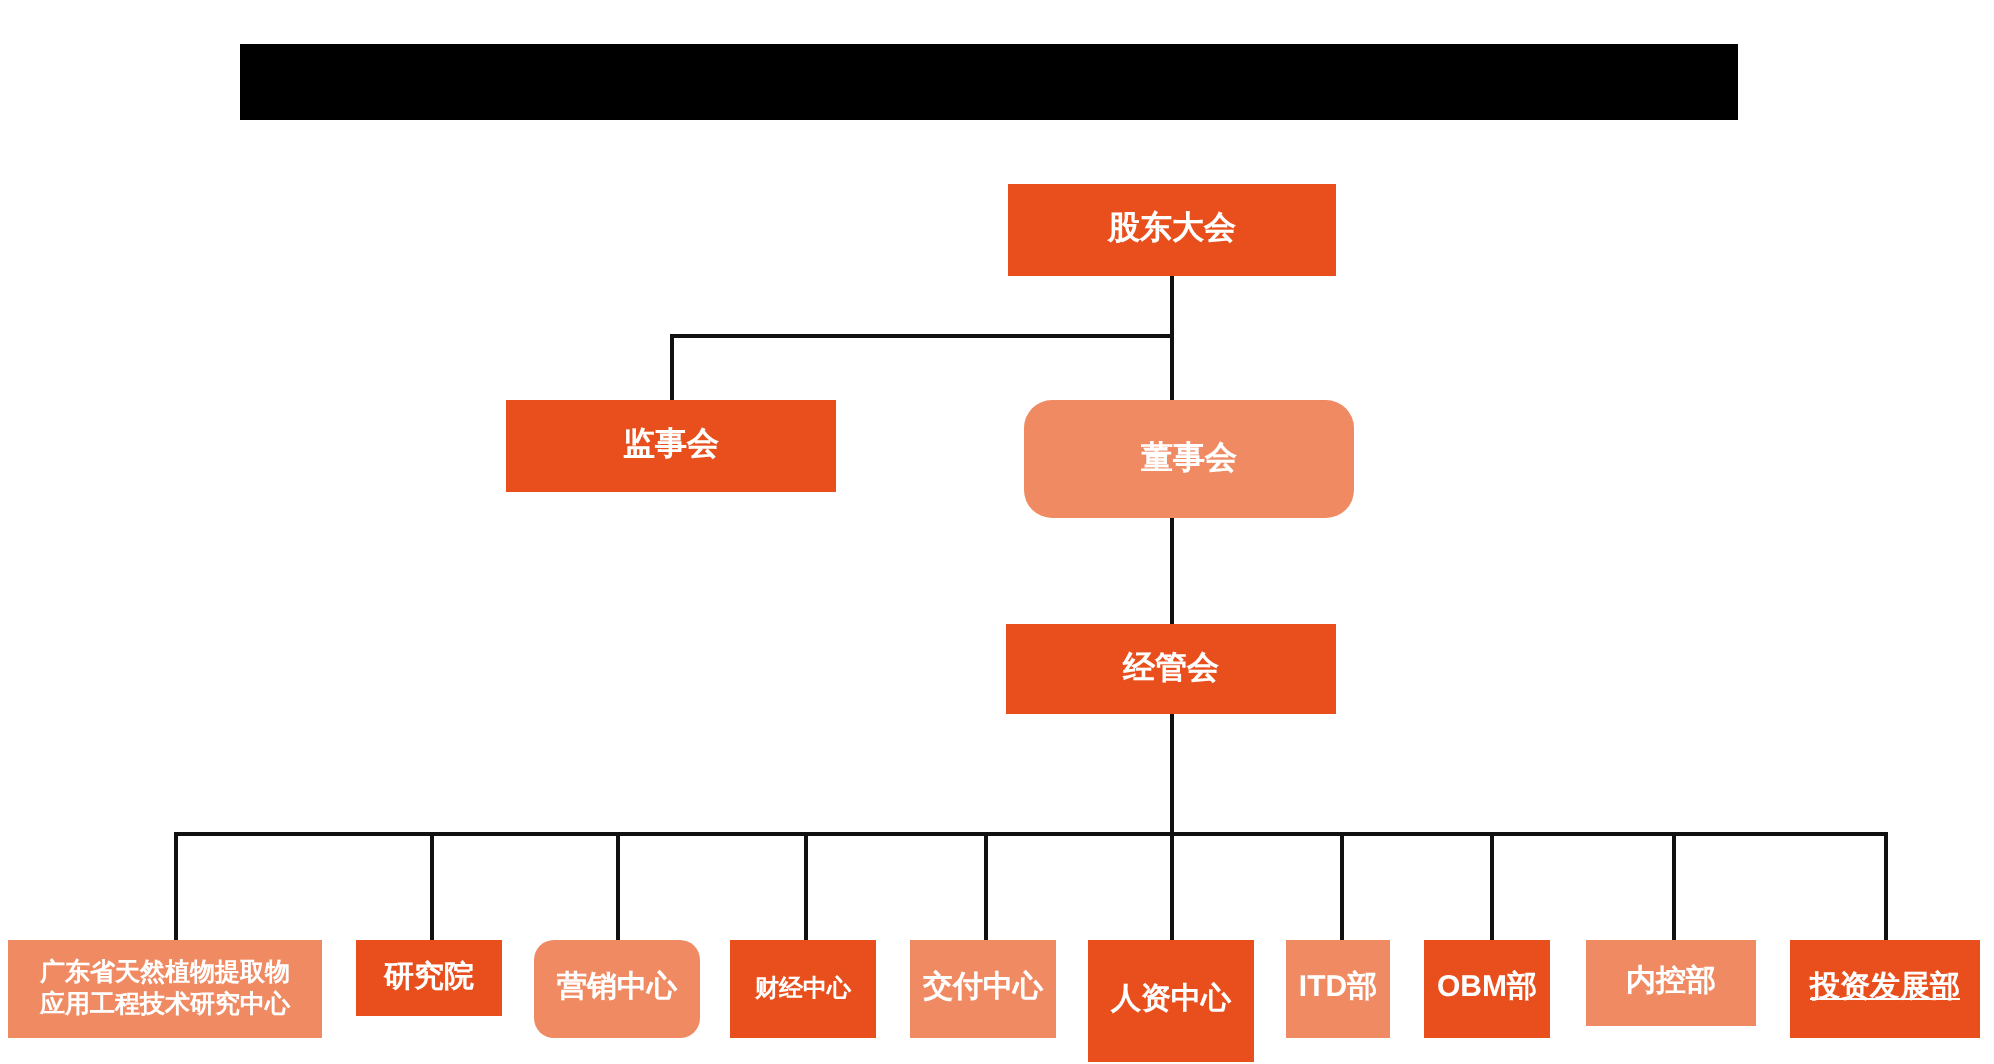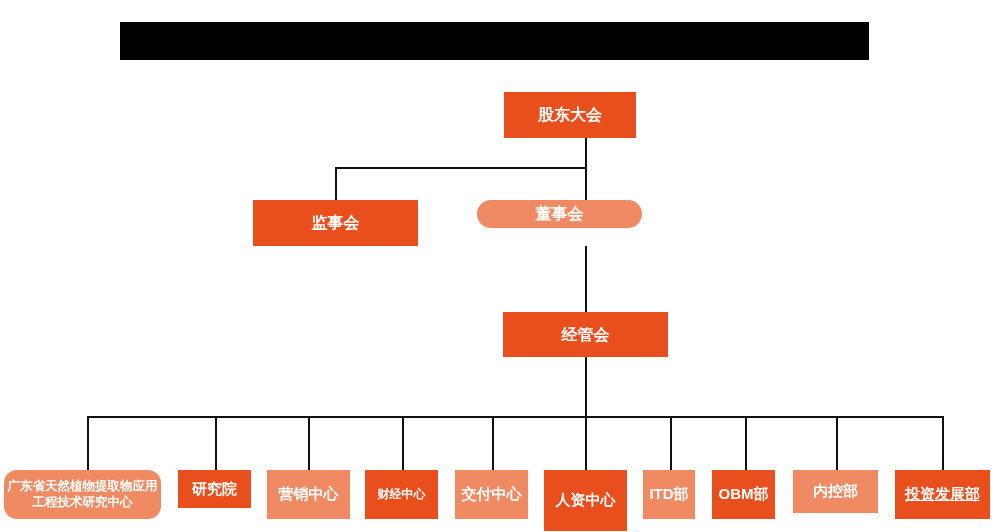--- a/index.html
+++ b/index.html
@@ -25,25 +25,25 @@
     text-align: center;
     color: #ffffff;
     font-weight: bold;
     font-size: 16px;
     box-sizing: border-box;
     line-height: 1.25;
   }
   .node span { display: block; }
 
   
-  .n0  { left: 504px; top: 92px;  width: 132px; height: 46px; }
+  .n0  { left: 504px; top: 92px;  width: 164px; height: 46px; }
   .n1  { left: 253px; top: 200px; width: 165px; height: 46px; }
-  .n2  { left: 477px; top: 200px; width: 165px; height: 28px; border-radius: 14px; }
+  .n2  { left: 512px; top: 200px; width: 165px; height: 59px; border-radius: 14px; }
   .n3  { left: 503px; top: 312px; width: 165px; height: 45px; }
-  .n4  { left: 4px;   top: 470px; width: 157px; height: 49px; font-size: 12.5px; padding: 2px 1px; border-radius: 13px; }
+  .n4  { left: 4px;   top: 470px; width: 157px; height: 49px; font-size: 12.5px; padding: 2px 14px; }
   .n5  { left: 178px; top: 470px; width: 73px;  height: 38px; font-size: 15px; }
   .n6  { left: 267px; top: 470px; width: 83px;  height: 49px; font-size: 15px; }
   .n7  { left: 365px; top: 470px; width: 73px;  height: 49px; font-size: 12px; }
   .n8  { left: 455px; top: 470px; width: 73px;  height: 49px; font-size: 15px; }
   .n9  { left: 544px; top: 470px; width: 83px;  height: 61px; font-size: 15px; }
   .n10 { left: 643px; top: 470px; width: 52px;  height: 49px; font-size: 15px; }
   .n11 { left: 712px; top: 470px; width: 63px;  height: 49px; font-size: 15px; }
   .n12 { left: 793px; top: 470px; width: 85px;  height: 43px; font-size: 15px; }
   .n13 { left: 895px; top: 470px; width: 95px;  height: 49px; font-size: 15px; text-decoration: underline; }
 
@@ -100,21 +100,21 @@
   </div>
   <div class="node n3" style="background-color: rgb(232, 79, 28); color: rgb(255, 255, 255);">
     <span>经管会</span>
   </div>
   <div class="node n4" style="background-color: rgb(240, 138, 98); color: rgb(255, 255, 255);">
     <span>广东省天然植物提取物应用工程技术研究中心</span>
   </div>
   <div class="node n5" style="background-color: rgb(232, 79, 28); color: rgb(255, 255, 255);">
     <span>研究院</span>
   </div>
-  <div class="node n6" style="background-color: rgb(240, 138, 98); color: rgb(255, 255, 255);">
+  <div class="node n6" style="background-color: rgb(240, 138, 98); color: rgb(255, 255, 255); border-radius: 10px;">
     <span>营销中心</span>
   </div>
   <div class="node n7" style="background-color: rgb(232, 79, 28); color: rgb(255, 255, 255);">
     <span>财经中心</span>
   </div>
   <div class="node n8" style="background-color: rgb(240, 138, 98); color: rgb(255, 255, 255);">
     <span>交付中心</span>
   </div>
   <div class="node n9" style="background-color: rgb(232, 79, 28); color: rgb(255, 255, 255);">
     <span>人资中心</span>

